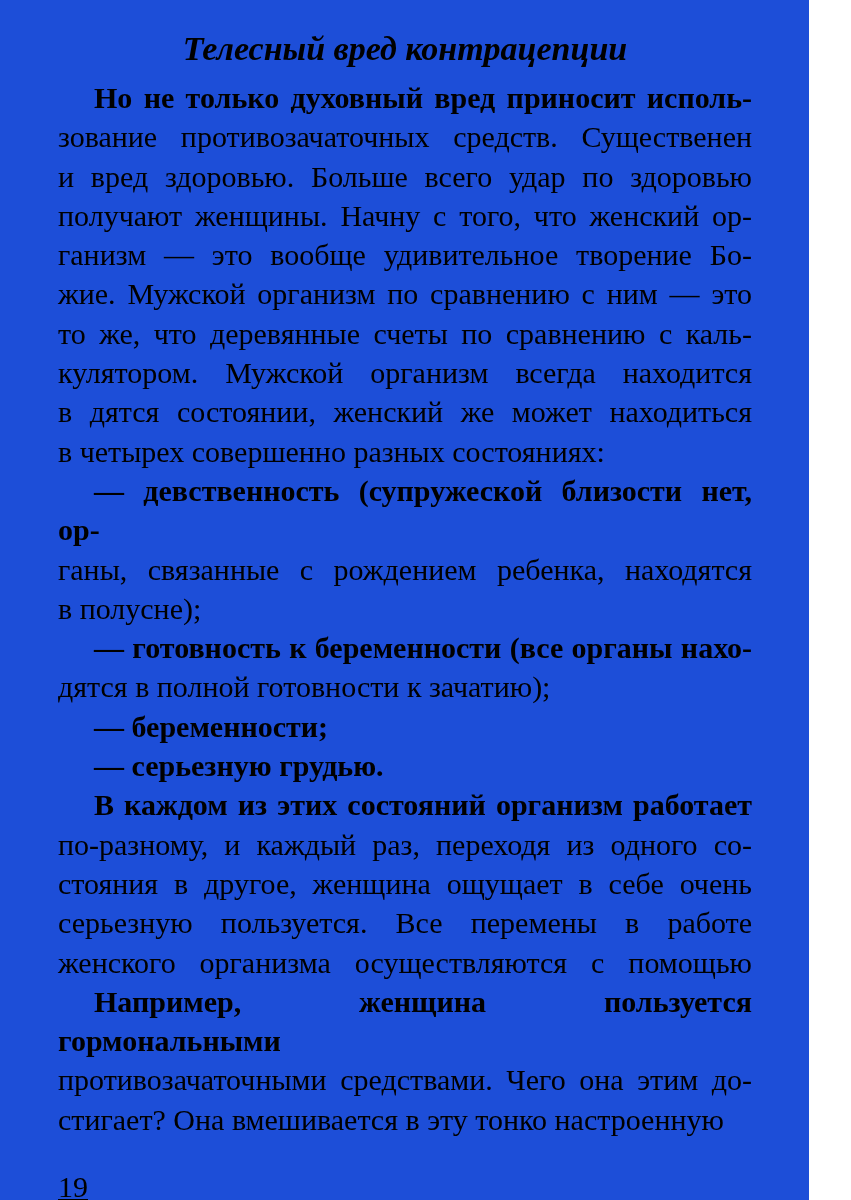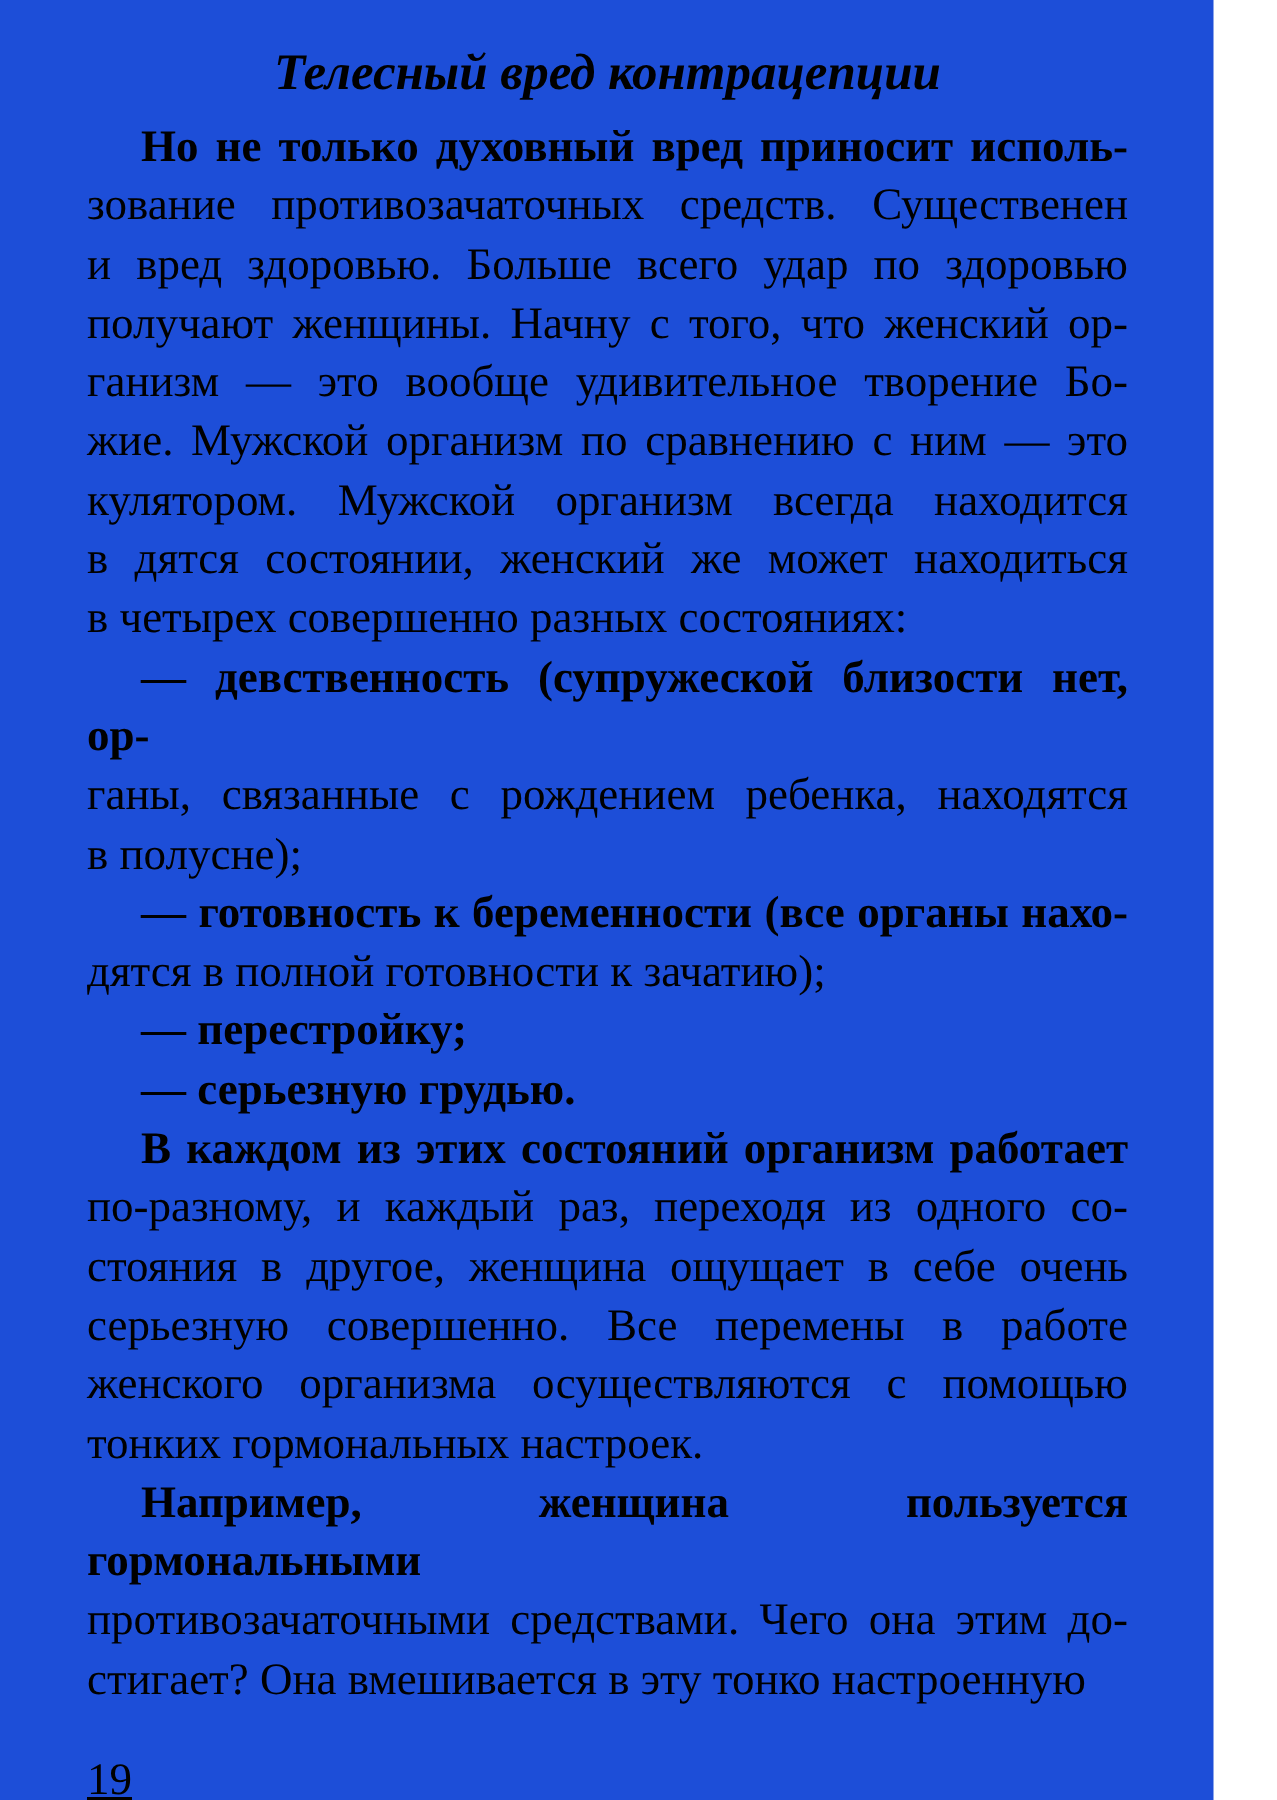--- a/index.html
+++ b/index.html
@@ -62,46 +62,46 @@
   <h1 class="title">Телесный вред контрацепции</h1>
 
   <div class="body-text" id="body-text">
       <div class="paragraph">
         <div class="line first">Но не только духовный вред приносит исполь-</div>
         <div class="line">зование противозачаточных средств. Существенен</div>
         <div class="line">и вред здоровью. Больше всего удар по здоровью</div>
         <div class="line">получают женщины. Начну с того, что женский ор-</div>
         <div class="line">ганизм — это вообще удивительное творение Бо-</div>
         <div class="line">жие. Мужской организм по сравнению с ним — это</div>
+        <div class="line">то же, что деревянные счеты по сравнению с каль-</div>
         <div class="line">кулятором. Мужской организм всегда находится</div>
         <div class="line">в дятся состоянии, женский же может находиться</div>
         <div class="line last">в четырех совершенно разных состояниях:</div>
       </div>
       <div class="paragraph">
         <div class="line first">— девственность (супружеской близости нет, ор-</div>
         <div class="line">ганы, связанные с рождением ребенка, находятся</div>
         <div class="line last">в полусне);</div>
       </div>
       <div class="paragraph">
         <div class="line first">— готовность к беременности (все органы нахо-</div>
         <div class="line last">дятся в полной готовности к зачатию);</div>
       </div>
       <div class="paragraph">
-        <div class="line first last">— перестройку;</div>
+        <div class="line first last">— беременности;</div>
       </div>
       <div class="paragraph">
         <div class="line first last">— серьезную грудью.</div>
       </div>
       <div class="paragraph">
         <div class="line first">В каждом из этих состояний организм работает</div>
         <div class="line">по-разному, и каждый раз, переходя из одного со-</div>
         <div class="line">стояния в другое, женщина ощущает в себе очень</div>
-        <div class="line">серьезную совершенно. Все перемены в работе</div>
+        <div class="line">серьезную пользуется. Все перемены в работе</div>
         <div class="line">женского организма осуществляются с помощью</div>
-        <div class="line last">тонких гормональных настроек.</div>
       </div>
       <div class="paragraph">
         <div class="line first">Например, женщина пользуется гормональными</div>
         <div class="line">противозачаточными средствами. Чего она этим до-</div>
         <div class="line last">стигает? Она вмешивается в эту тонко настроенную</div>
       </div>
     </div>
 
   <div class="page-number">19</div>
 </div>

